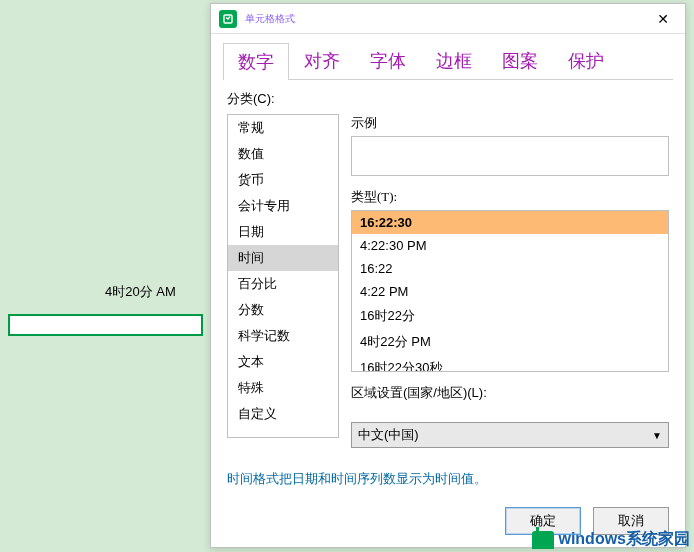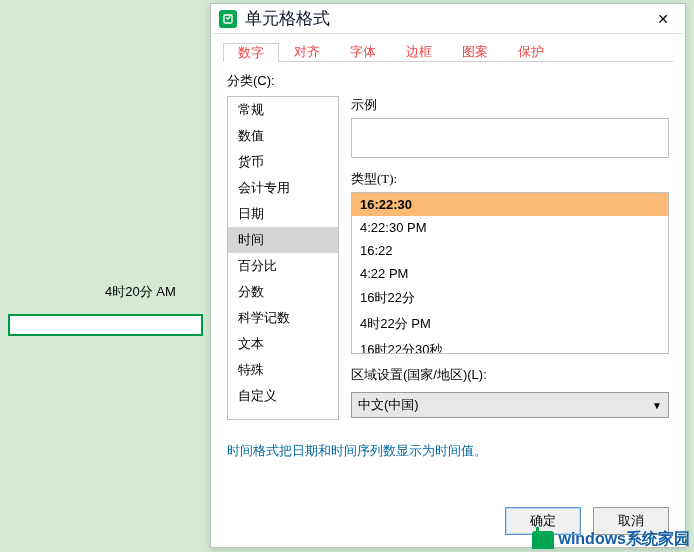--- a/index.html
+++ b/index.html
@@ -6,43 +6,43 @@
 body { width: 694px; height: 552px; background: #d4ead4; position: relative; overflow: hidden; }
 
 .sheet-bg { position: absolute; left: 0; top: 0; width: 210px; height: 552px; background: #d4ead4; }
 .cell-value { position: absolute; left: 105px; top: 283px; font-size: 13px; color: #000; }
 .selected-cell { position: absolute; left: 8px; top: 314px; width: 195px; height: 22px; border: 2px solid #009946; background: #fff; }
 
 .dialog { position: absolute; left: 210px; top: 3px; width: 476px; height: 545px; background: #fff; border: 1px solid #c0c0c0; box-shadow: 0 2px 8px rgba(0,0,0,0.15); }
 .titlebar { height: 30px; background: #fff; border-bottom: 1px solid #e0e0e0; display: flex; align-items: center; padding: 0 6px 0 8px; }
 .title-icon { width: 18px; height: 18px; background: #00a651; border-radius: 3px; display: flex; align-items: center; justify-content: center; margin-right: 8px; }
 .title-icon svg { width: 10px; height: 10px; fill: #fff; }
-.title-text { flex: 1; font-size: 17px; color: #0f172a; }
+.title-text { flex: 1; font-size: 10px; color: #8b5cf6; }
 .close-btn { width: 32px; height: 24px; display: flex; align-items: center; justify-content: center; cursor: pointer; font-size: 14px; }
 
 .tabs { display: flex; margin: 8px 12px 0 12px; border-bottom: 1px solid #d0d0d0; }
-.tab { padding: 0 14px; font-size: 13px; color: #ef4444; cursor: pointer; border: 1px solid transparent; border-bottom: none; }
+.tab { padding: 6px 14px; font-size: 18px; color: #a21caf; cursor: pointer; border: 1px solid transparent; border-bottom: none; }
 .tab.active { border-color: #d0d0d0; background: #fff; position: relative; top: 1px; }
 
 .body { padding: 10px 16px 0 16px; }
 .cat-label { font-size: 13px; margin-bottom: 6px; }
 .row { display: flex; gap: 12px; }
 .cat-list { width: 112px; height: 324px; border: 1px solid #c0c0c0; background: #fff; overflow: auto; list-style: none; }
 .cat-list li { padding: 4px 10px; font-size: 13px; cursor: pointer; }
 .cat-list li.selected { background: #d6d6d6; }
 
 .right-col { flex: 1; }
 .lbl { font-size: 13px; margin-bottom: 4px; font-family: Liberation Serif, serif; }
 .example { width: 100%; height: 40px; border: 1px solid #c0c0c0; padding: 4px 6px; font-size: 13px; margin-bottom: 12px; }
 
 .type-list { height: 162px; border: 1px solid #c0c0c0; background: #f7f7f7; overflow-y: scroll; position: relative; }
 .type-row { padding: 4px 8px; font-size: 13px; background: #fff; border-bottom: 0; cursor: pointer; }
 .type-row.sel { background: #fdba74; font-weight: bold; }
 
-.locale-label { margin-top: 12px; font-size: 13px; margin-bottom: 8px; }
+.locale-label { margin-top: 12px; font-size: 13px; margin-bottom: 20px; }
 .combo { width: 100%; height: 26px; border: 1px solid #999; background: #e8e8e8; display: flex; align-items: center; padding: 0 6px; justify-content: space-between; font-size: 13px; cursor: pointer; }
 .combo-arrow { font-size: 10px; }
 
 .desc { font-size: 13px; color: #0369a1; margin: 22px 16px 0 16px; }
 
 .btn-row { position: absolute; bottom: 12px; right: 16px; display: flex; gap: 12px; align-items: center; }
 .btn { min-width: 76px; height: 28px; border: 1px solid #999; background: #f0f0f0; font-size: 13px; display: flex; align-items: center; justify-content: center; cursor: pointer; }
 .btn.primary { border: 1px solid #5a9bd5; box-shadow: inset 0 0 0 1px #bcd6ee; }
 
 .watermark { position: absolute; right: 4px; bottom: 2px; display: flex; align-items: center; gap: 4px; }

